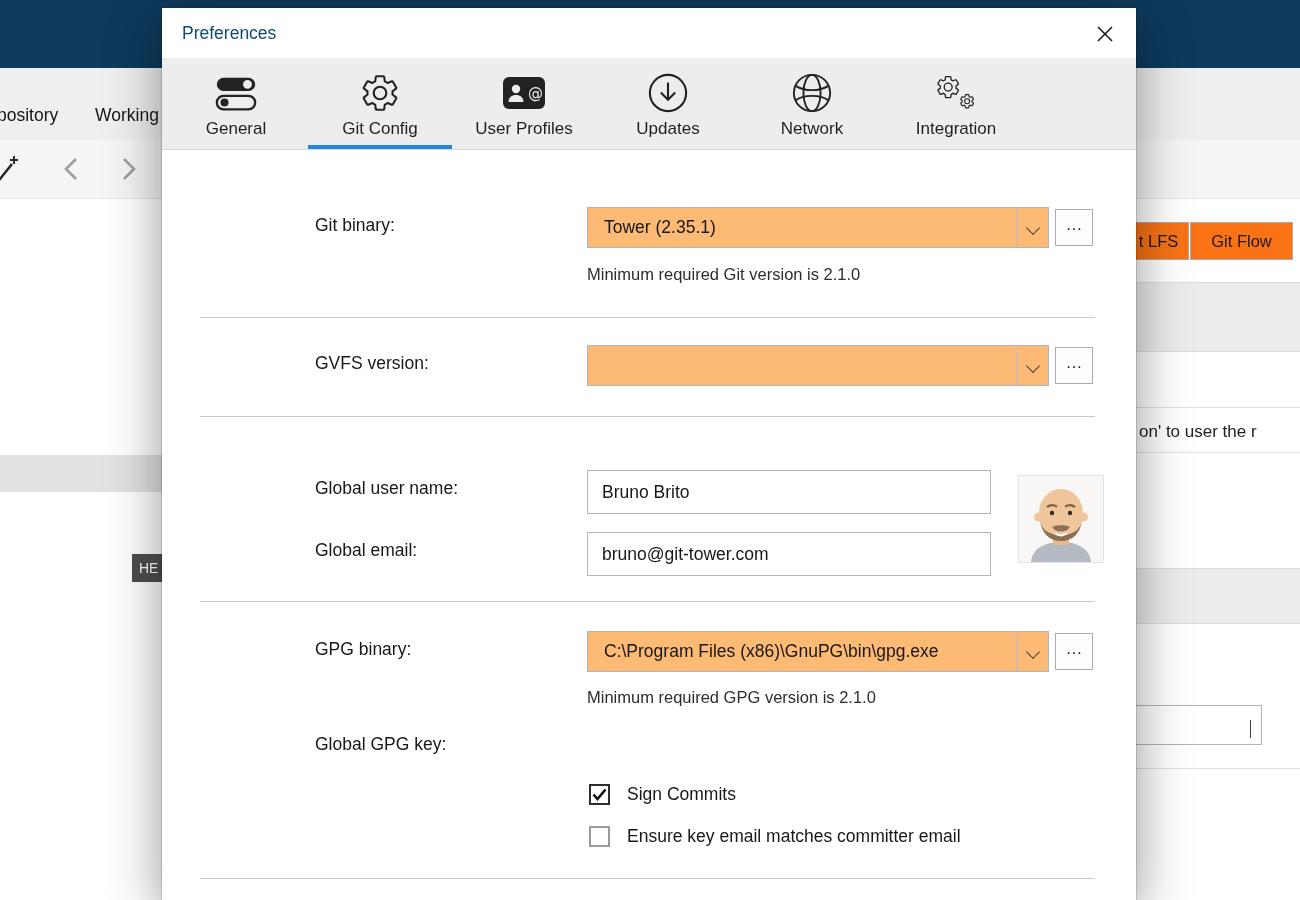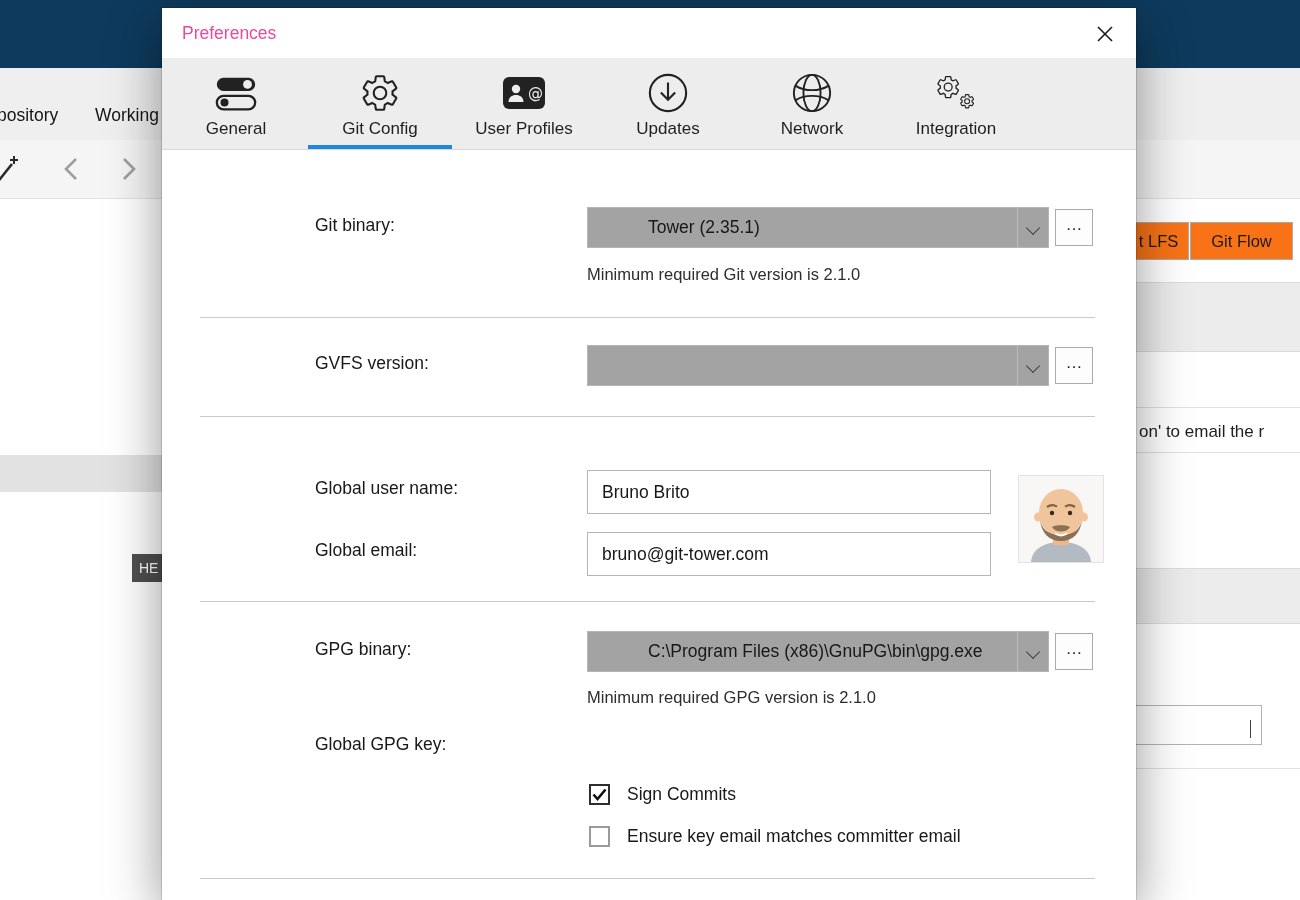--- a/index.html
+++ b/index.html
@@ -21,32 +21,32 @@
   .seg-btn{position:absolute;top:222px;height:38px;background:#f97316;border:1px solid #ababab;
            font-size:16.5px;font-weight:400;color:#1a1a1a;display:flex;align-items:center;justify-content:center;
            box-sizing:border-box;white-space:nowrap;}
   .rb-select{position:absolute;left:1128px;top:705px;width:134px;height:40px;background:#fff;border:1px solid #b3b3b3;box-sizing:border-box;}
   .rb-select .chev{position:absolute;right:10px;top:14px;}
   .chev-shape{width:9px;height:9px;border-right:1.8px solid #404040;border-bottom:1.8px solid #404040;transform:rotate(45deg);}
   
   .dialog{position:absolute;left:162px;top:8px;width:974px;height:892px;background:#fff;
           box-shadow:0 0 0 1px rgba(0,0,0,.13),0 14px 50px rgba(0,0,0,.42);}
   .dlg-titlebar{position:absolute;left:0;top:0;width:100%;height:50px;background:#fff;}
-  .dlg-title{position:absolute;left:20px;top:0;line-height:50px;font-size:17.5px;color:#ec4899;}
+  .dlg-title{position:absolute;left:20px;top:0;line-height:50px;font-size:17.5px;color:#0c4a6e;}
   .dlg-close{position:absolute;right:16px;top:11px;width:30px;height:30px;display:flex;align-items:center;justify-content:center;cursor:pointer;}
   .dlg-toolbar{position:absolute;left:0;top:50px;width:100%;height:92px;background:#ededed;border-bottom:1px solid #d8d8d8;
                display:flex;padding-left:2px;box-sizing:border-box;}
   .tab{position:relative;width:144px;display:flex;flex-direction:column;align-items:center;justify-content:flex-end;
        padding-bottom:10px;box-sizing:border-box;cursor:pointer;}
   .tab .ticon{height:48px;display:flex;align-items:center;justify-content:center;}
   .tab .tlabel{font-size:17px;color:#1f1f1f;margin-top:2px;white-space:nowrap;}
   .tab.active::after{content:"";position:absolute;left:0;right:0;bottom:0;height:4px;background:#1f87e3;}
   
   .f-label{position:absolute;left:153px;width:260px;text-align:left;font-size:17.5px;color:#181818;white-space:nowrap;}
-  .dd{position:absolute;background:#a3a3a3;border:1px solid #b5b5b5;box-sizing:border-box;display:flex;cursor:pointer;padding-left:44px;}
+  .dd{position:absolute;background:#fdba74;border:1px solid #b5b5b5;box-sizing:border-box;display:flex;cursor:pointer;}
   .dd .dd-text{flex:1;font-size:17.5px;color:#181818;line-height:38px;padding-left:16px;white-space:nowrap;overflow:hidden;}
   .dd .dd-chev{width:30px;border-left:1px solid #bcbcbc;display:flex;align-items:center;justify-content:center;}
   .browse-btn{position:absolute;width:38px;height:37px;background:#fdfdfd;border:1px solid #ababab;box-sizing:border-box;
               font-size:17px;color:#222;display:flex;align-items:center;justify-content:center;cursor:pointer;padding-bottom:6px;}
   .txt-input{position:absolute;height:44px;background:#fff;border:1px solid #b5b5b5;box-sizing:border-box;
              font-family:inherit;font-size:17.5px;color:#181818;padding:0 14px;outline:none;}
   .hint{position:absolute;font-size:16.5px;color:#2d2d2d;white-space:nowrap;}
   .sep{position:absolute;left:38px;width:895px;height:1px;background:#c9c9c9;}
   .avatar-box{position:absolute;left:856px;top:467px;width:84px;height:86px;border:1px solid #e3e3e3;box-sizing:content-box;}
   .cbrow-box{position:absolute;width:21px;height:21px;background:#fff;border:2px solid #9a9a9a;box-sizing:border-box;
@@ -83,21 +83,21 @@
   </div>
 
   <div class="bg-left-band"></div>
   <div class="head-badge">HE</div>
 
   <div class="seg-btn" style="left:1128px;width:61px">t LFS</div>
   <div class="seg-btn" style="left:1190px;width:103px">Git Flow</div>
 
   <div class="rb-band1"></div>
   <div class="rb-line" style="top:407px"></div>
-  <div class="rb-hint">on' to email the r</div>
+  <div class="rb-hint">on' to user the r</div>
   <div class="rb-line" style="top:452px"></div>
   <div class="rb-band2"></div>
 
   <div class="rb-select">
     <span class="chev"><span class="chev-shape"></span></span>
   </div>
   <div class="rb-line" style="top:768px"></div>
 
   <div class="dialog">
 

